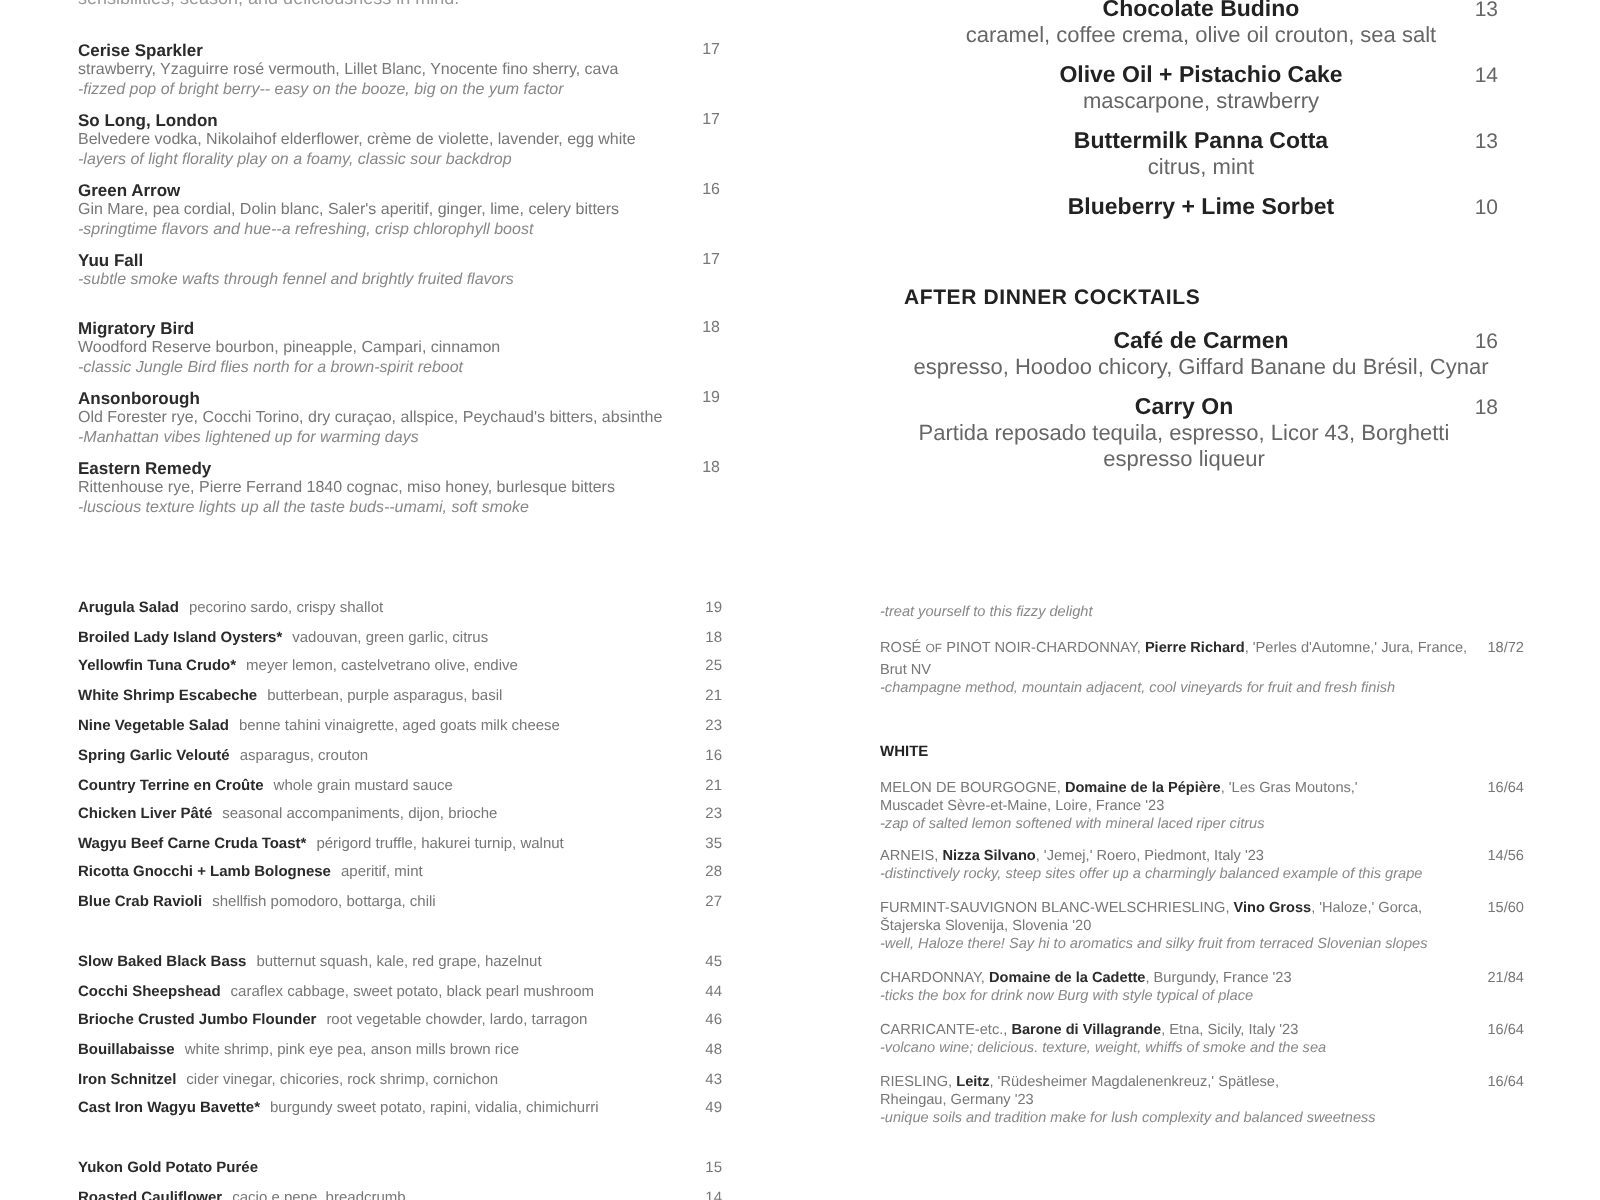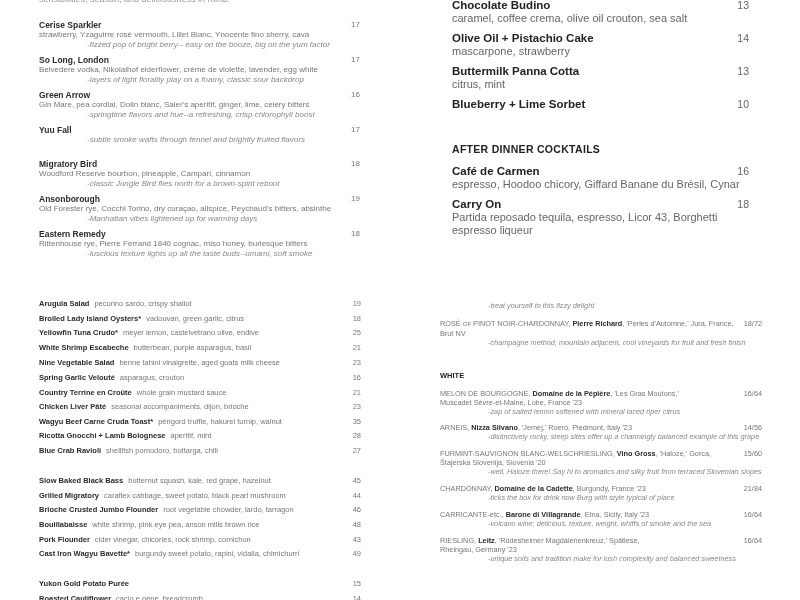--- a/index.html
+++ b/index.html
@@ -1,32 +1,32 @@
 <!DOCTYPE html>
 <html><head>
 <meta charset="utf-8">
 <style>
   html, body { margin:0; padding:0; background:#ffffff; }
   body { width:800px; height:600px; overflow:hidden; position:relative; font-family:"Liberation Sans", sans-serif; color:#333; }
   .pane { position:absolute; overflow:hidden; }
   .name { color:#2b2b2b; font-weight:bold; }
   .desc { color:#777; }
-  .note { color:#888; font-style:italic;margin-left:48px; }
+  .note { color:#888; font-style:italic; }
   .price { position:absolute; right:0; top:0; color:#777; }
 
   
   #cocktails { left:0; top:0; width:400px; height:270px; }
   #cocktails .intro { position:absolute; left:39px; top:-6px; font-size:9px; color:#999; }
   #cocktails .item { position:absolute; left:39px; width:321px; font-size:8px; line-height:10px; }
   #cocktails .item .name { font-size:8.5px; }
   #cocktails .item .price { font-size:8px; }
 
   
   #desserts { left:400px; top:0; width:400px; height:270px; }
-  #desserts .item { position:absolute; left:52px; width:297px; font-size:11px; line-height:13px; }
+  #desserts .item { position:absolute; left:52px; width:297px; font-size:11px; line-height:13px;text-align:center; }
   #desserts .item .name { font-size:11.5px; color:#222; }
   #desserts .item .desc { font-size:11px; color:#666; }
   #desserts .item .price { font-size:10.5px; color:#666; }
   #desserts .section-title { position:absolute; left:52px; top:143px; font-size:10.5px; font-weight:bold; color:#222; letter-spacing:0.3px; }
 
   
   #food { left:0; top:290px; width:400px; height:310px; }
   #food .row { position:absolute; left:39px; width:322px; font-size:7.5px; line-height:10px; white-space:nowrap; }
   #food .row .name { color:#2b2b2b; }
   #food .row .desc { margin-left:5px; }
@@ -132,24 +132,24 @@
   <div class="row" style="top:53px"><span class="name">White Shrimp Escabeche</span><span class="desc">butterbean, purple asparagus, basil</span><span class="price">21</span></div>
   <div class="row" style="top:68px"><span class="name">Nine Vegetable Salad</span><span class="desc">benne tahini vinaigrette, aged goats milk cheese</span><span class="price">23</span></div>
   <div class="row" style="top:83px"><span class="name">Spring Garlic Velouté</span><span class="desc">asparagus, crouton</span><span class="price">16</span></div>
   <div class="row" style="top:98px"><span class="name">Country Terrine en Croûte</span><span class="desc">whole grain mustard sauce</span><span class="price">21</span></div>
   <div class="row" style="top:112px"><span class="name">Chicken Liver Pâté</span><span class="desc">seasonal accompaniments, dijon, brioche</span><span class="price">23</span></div>
   <div class="row" style="top:127px"><span class="name">Wagyu Beef Carne Cruda Toast*</span><span class="desc">périgord truffle, hakurei turnip, walnut</span><span class="price">35</span></div>
   <div class="row" style="top:141px"><span class="name">Ricotta Gnocchi + Lamb Bolognese</span><span class="desc">aperitif, mint</span><span class="price">28</span></div>
   <div class="row" style="top:156px"><span class="name">Blue Crab Ravioli</span><span class="desc">shellfish pomodoro, bottarga, chili</span><span class="price">27</span></div>
 
   <div class="row" style="top:186px"><span class="name">Slow Baked Black Bass</span><span class="desc">butternut squash, kale, red grape, hazelnut</span><span class="price">45</span></div>
-  <div class="row" style="top:201px"><span class="name">Grilled Migratory</span><span class="desc">caraflex cabbage, sweet potato, black pearl mushroom</span><span class="price">44</span></div>
+  <div class="row" style="top:201px"><span class="name">Cocchi Sheepshead</span><span class="desc">caraflex cabbage, sweet potato, black pearl mushroom</span><span class="price">44</span></div>
   <div class="row" style="top:215px"><span class="name">Brioche Crusted Jumbo Flounder</span><span class="desc">root vegetable chowder, lardo, tarragon</span><span class="price">46</span></div>
   <div class="row" style="top:230px"><span class="name">Bouillabaisse</span><span class="desc">white shrimp, pink eye pea, anson mills brown rice</span><span class="price">48</span></div>
-  <div class="row" style="top:245px"><span class="name">Pork Flounder</span><span class="desc">cider vinegar, chicories, rock shrimp, cornichon</span><span class="price">43</span></div>
+  <div class="row" style="top:245px"><span class="name">Iron Schnitzel</span><span class="desc">cider vinegar, chicories, rock shrimp, cornichon</span><span class="price">43</span></div>
   <div class="row" style="top:259px"><span class="name">Cast Iron Wagyu Bavette*</span><span class="desc">burgundy sweet potato, rapini, vidalia, chimichurri</span><span class="price">49</span></div>
 
   <div class="row" style="top:289px"><span class="name">Yukon Gold Potato Purée</span><span class="price">15</span></div>
   <div class="row" style="top:304px"><span class="name">Roasted Cauliflower</span><span class="desc">cacio e pepe, breadcrumb</span><span class="price">14</span></div>
 </div>
 
 <div class="pane" id="wine">
   <div class="entry" style="top:11px">
     <span class="note">-treat yourself to this fizzy delight</span>
   </div>

